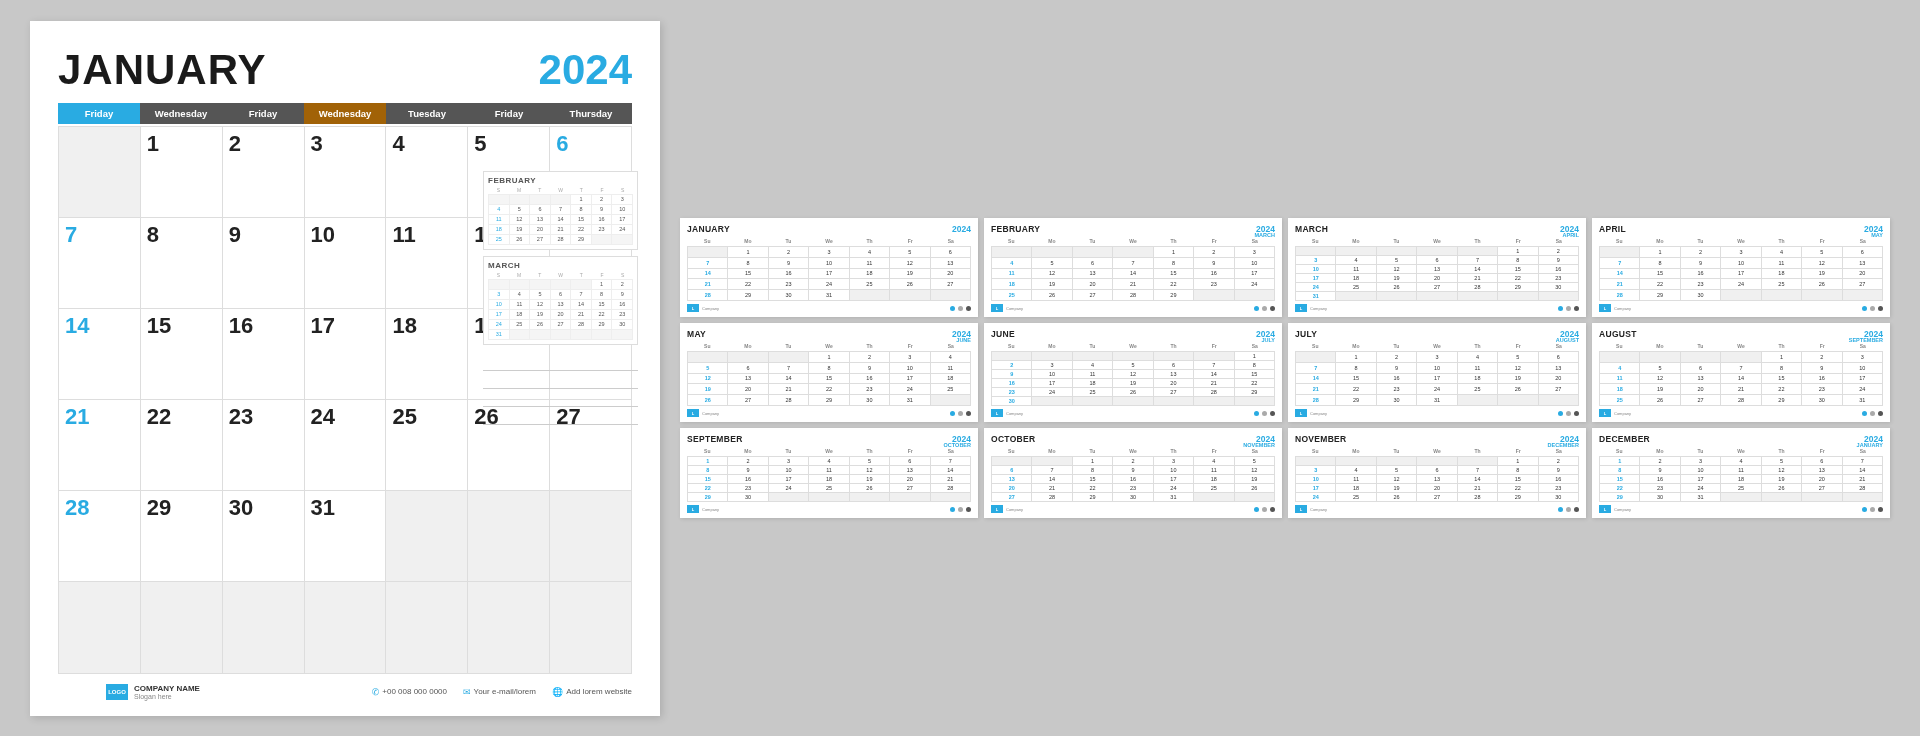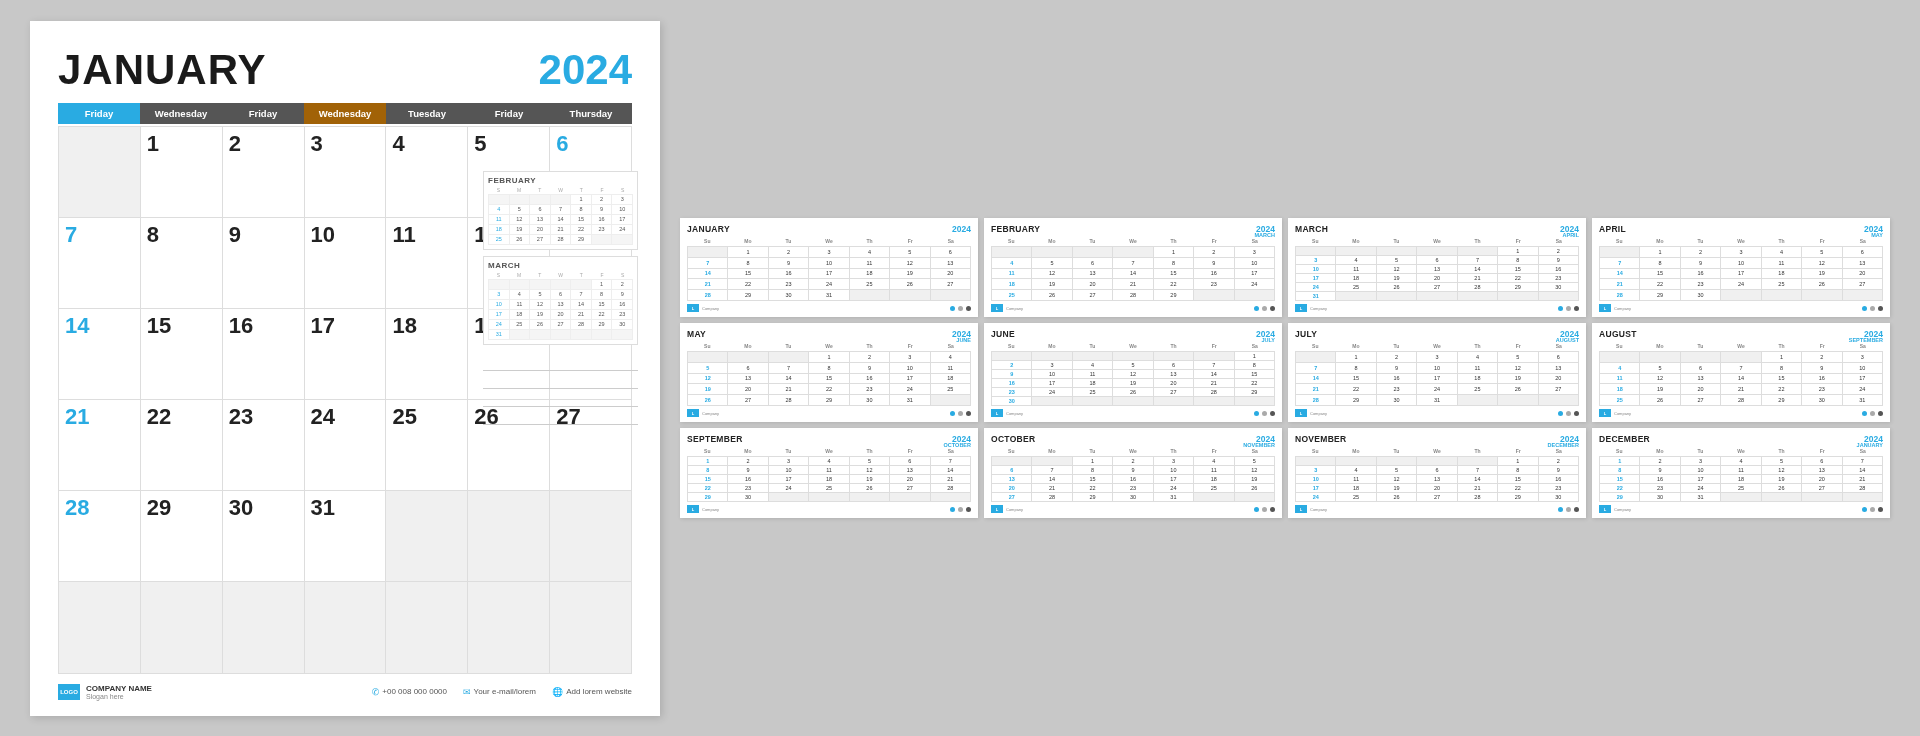--- a/index.html
+++ b/index.html
@@ -113,20 +113,21 @@
       justify-content: space-between;
       margin-top: 10px;
       font-size: 8px;
       color: #555;
     }
 
     .footer-logo {
       display: flex;
       align-items: center;
       gap: 6px;
+      margin-left: 48px;
     }
 
     .logo-box {
       width: 22px;
       height: 16px;
       background: #29abe2;
       display: flex;
       align-items: center;
       justify-content: center;
       color: white;

